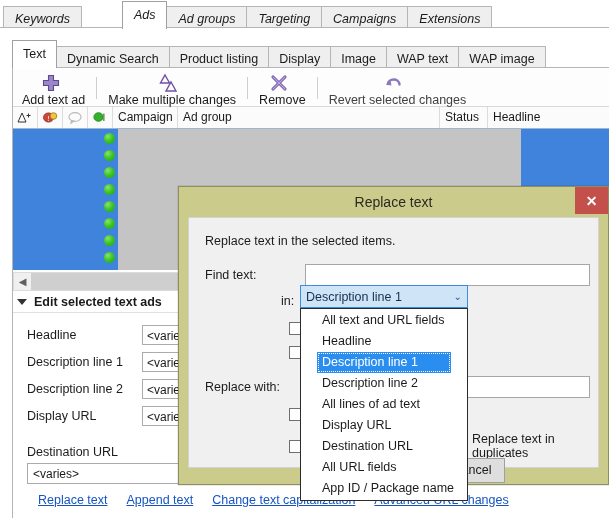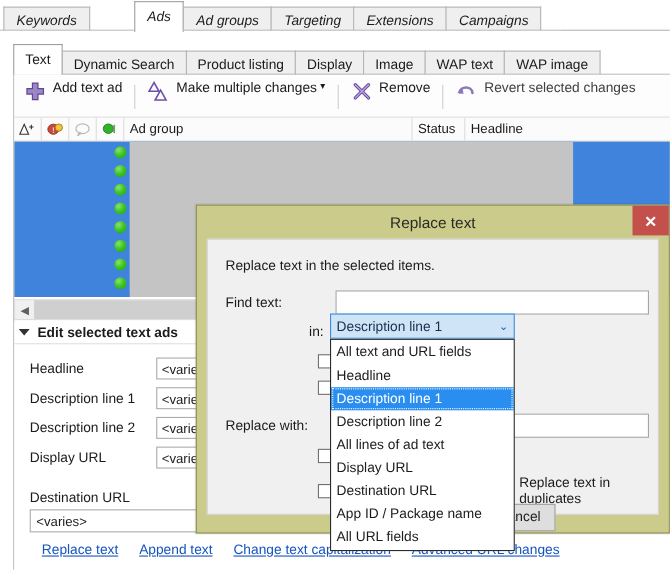--- a/index.html
+++ b/index.html
@@ -53,21 +53,21 @@
     position:absolute;left:12px;top:68px;width:597px;height:450px;
     background:#ffffff;border-left:1px solid #b5b5b5;box-sizing:border-box;
   }
 
   
   .toolbar{
     position:absolute;left:13px;top:69px;width:596px;height:38px;
     background:#fdfdfd;display:flex;align-items:center;
     border-bottom:1px solid #d8d8d8;box-sizing:border-box;
   }
-  .tbtn{display:flex;height:30px;padding:0 9px;white-space:nowrap;font-size:12.5px;}
+  .tbtn{display:flex;align-items:center;height:30px;padding:0 9px;white-space:nowrap;font-size:12.5px;flex-direction:column;}
   .tbtn.disabled{color:#404040;}
   .tsep{width:1px;height:22px;background:#cfcfcf;margin:0 2px;}
   .ticon{display:inline-block;width:20px;height:20px;margin-right:6px;flex:none;}
 
   
   .gridhead{
     position:absolute;left:13px;top:107px;width:596px;height:22px;
     background:#fbfbfb;border-bottom:1px solid #9fb6d0;
     display:flex;align-items:center;font-size:12px;box-sizing:border-box;
   }
@@ -160,38 +160,38 @@
   
   .combo{
     position:absolute;left:300px;top:285px;width:168px;height:23px;
     background:#cfe4f7;border:1px solid #3c8ddc;box-sizing:border-box;
     display:flex;align-items:center;padding:0 5px;font-size:12.5px;color:#16304d;z-index:40;
   }
   .combo-arrow{margin-left:auto;color:#1d5fa8;font-size:10px;}
   .droplist{
     position:absolute;left:300px;top:308px;width:168px;
     background:#ffffff;border:1px solid #2b2b2b;box-sizing:border-box;z-index:41;
-    padding:1px 0;
+    padding:1px 16px;
   }
   .dopt{height:21px;line-height:21px;padding:0 5px;font-size:12.5px;color:#1b1b1b;white-space:nowrap;}
   .dopt.sel{background:#2a8ef0;color:#ffffff;outline:1px dotted #ffffff;outline-offset:-2px;}
 </style>
 </head>
 <body>
 
 <div class="app">
 
   <div class="tabstrip-main">
     <div class="tabs">
       <div class="mtab">Keywords</div>
       <div class="mtab active">Ads</div>
       <div class="mtab">Ad groups</div>
       <div class="mtab">Targeting</div>
+      <div class="mtab">Campaigns</div>
       <div class="mtab">Extensions</div>
-      <div class="mtab">Campaigns</div>
     </div>
     <div class="mtab-underline"></div>
   </div>
 
   <div class="tabstrip-sub">
     <div class="tabs">
       <div class="stab active">Text</div>
       <div class="stab">Dynamic Search</div>
       <div class="stab">Product listing</div>
       <div class="stab">Display</div>
@@ -271,20 +271,21 @@
         <ellipse cx="8" cy="6" rx="6" ry="4.4" fill="none" stroke="#b9b9b9" stroke-width="1.1"></ellipse>
         <path d="M5 9.5 L3.5 12.5 L6.8 10.2 Z" fill="none" stroke="#b9b9b9" stroke-width="1.1"></path>
       </svg>
     </div>
     <div class="gh icocol">
       <svg width="16" height="14" viewBox="0 0 16 14" style="vertical-align:middle">
         <ellipse cx="6.5" cy="6" rx="4.6" ry="4.3" fill="#31b22b" stroke="#1d7a18" stroke-width=".8"></ellipse>
         <rect x="11" y="2.5" width="1.6" height="7.5" fill="#6f9b5e"></rect>
       </svg>
     </div>
+    <div class="gh" style="width:65px">Campaign</div>
     <div class="gh" style="width:262px">Ad group</div>
     <div class="gh" style="width:48px">Status</div>
     <div class="gh" style="width:120px;border-right:none">Headline</div>
   </div>
 
   <div class="gridbody">
     <div class="selblock-left"></div>
     <div class="greycol"></div>
     <div class="selblock-right"></div>
     <div class="dotcol">
@@ -387,17 +388,17 @@
   </div>
 
   <div class="droplist">
     <div class="dopt">All text and URL fields</div>
     <div class="dopt">Headline</div>
     <div class="dopt sel">Description line 1</div>
     <div class="dopt">Description line 2</div>
     <div class="dopt">All lines of ad text</div>
     <div class="dopt">Display URL</div>
     <div class="dopt">Destination URL</div>
+    <div class="dopt">All URL fields</div>
     <div class="dopt">App ID / Package name</div>
-    <div class="dopt">All URL fields</div>
   </div>
 
 </div>
 
 </body></html>

